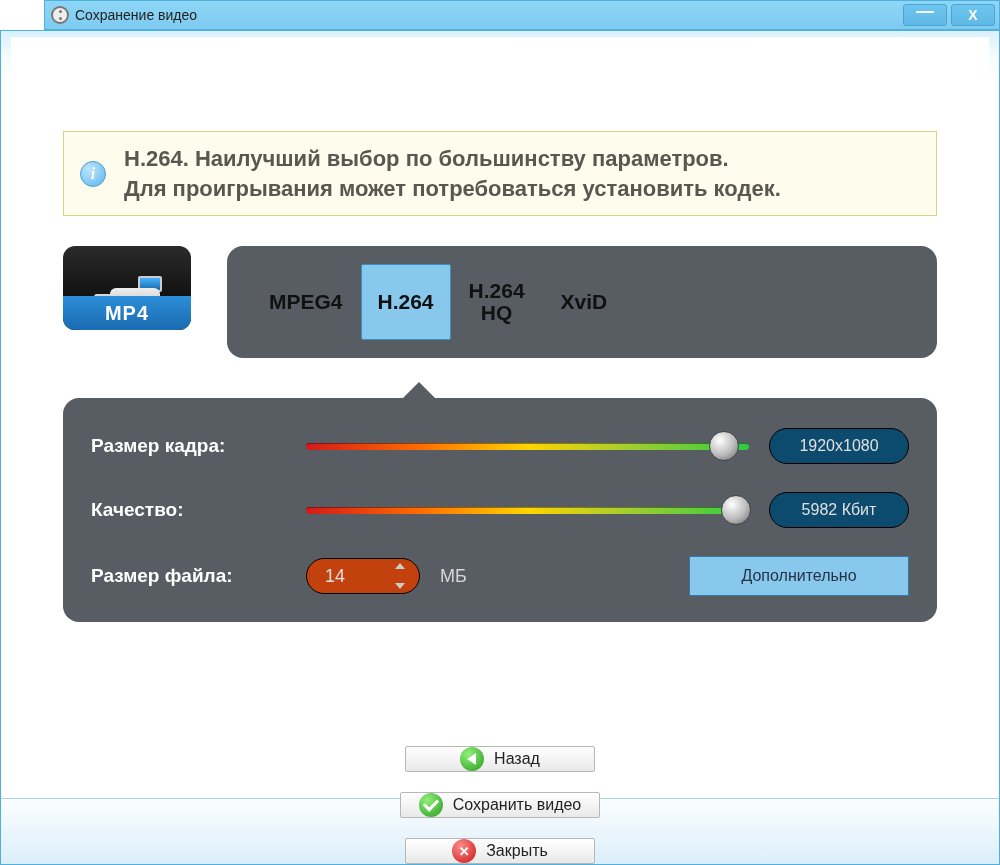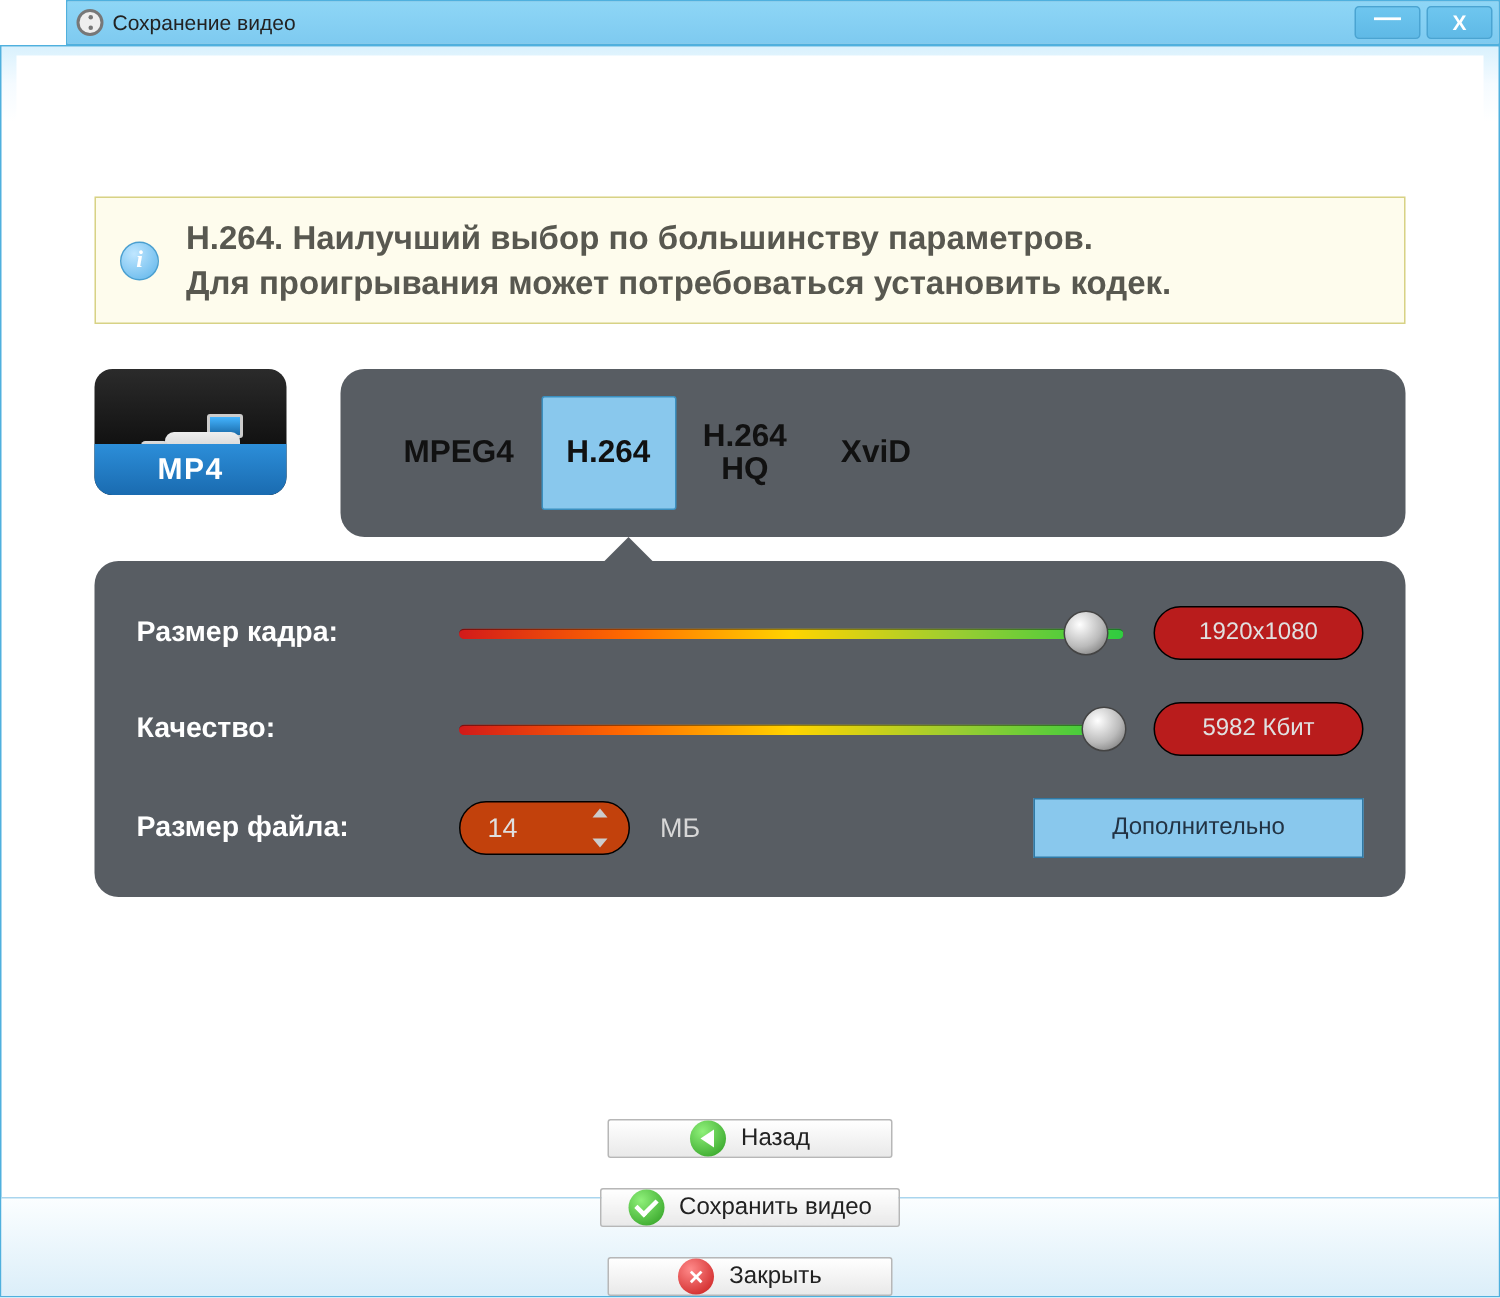--- a/index.html
+++ b/index.html
@@ -109,21 +109,21 @@
   .codec {
     padding: 0 18px; height: 76px; display: flex; align-items: center; justify-content: center;
     color: #111; font-weight: bold; font-size: 21px; text-align: center; line-height: 1.05;
     border-radius: 2px; cursor: pointer; white-space: pre;
   }
   .codec.selected {
     background: #89c8ed; border: 1px solid #3b8fbf; width: 90px;
   }
 
   
-  .settings-wrap { position: relative; margin-top: 16px; }
+  .settings-wrap { position: relative; margin-top: 40px; }
   .settings-pointer {
     position: absolute; top: -16px; left: 338px;
     width: 0; height: 0; border-left: 18px solid transparent; border-right: 18px solid transparent;
     border-bottom: 18px solid #585d63;
   }
   .settings {
     background: #585d63; border-radius: 16px;
     padding: 30px 28px 26px 28px;
     display: flex; flex-direction: column; gap: 28px;
   }
@@ -141,21 +141,21 @@
   }
   .slider .thumb {
     position: absolute; top: -3px; width: 30px; height: 30px; border-radius: 50%;
     background: radial-gradient(circle at 35% 30%, #fff, #bbb 55%, #666);
     border: 1px solid #444;
   }
   .slider.s1 .thumb { right: 10px; }
   .slider.s2 .thumb { right: -2px; }
 
   .badge-pill {
-    min-width: 140px; height: 36px; background: #b91c1c; border: 1px solid #000;
+    min-width: 140px; height: 36px; background: #0c4a6e; border: 1px solid #000;
     border-radius: 18px; color: #e0e0e0; font-size: 16px;
     display: flex; align-items: center; justify-content: center; padding: 0 16px;
   }
 
   .filesize-row { display: flex; align-items: center; gap: 20px; }
   .stepper {
     background: #c2410c; border: 1px solid #000; border-radius: 18px;
     height: 36px; width: 114px; display: flex; align-items: center;
     color: #e0e0e0; font-size: 18px; padding: 0 10px 0 18px; position: relative;
   }

